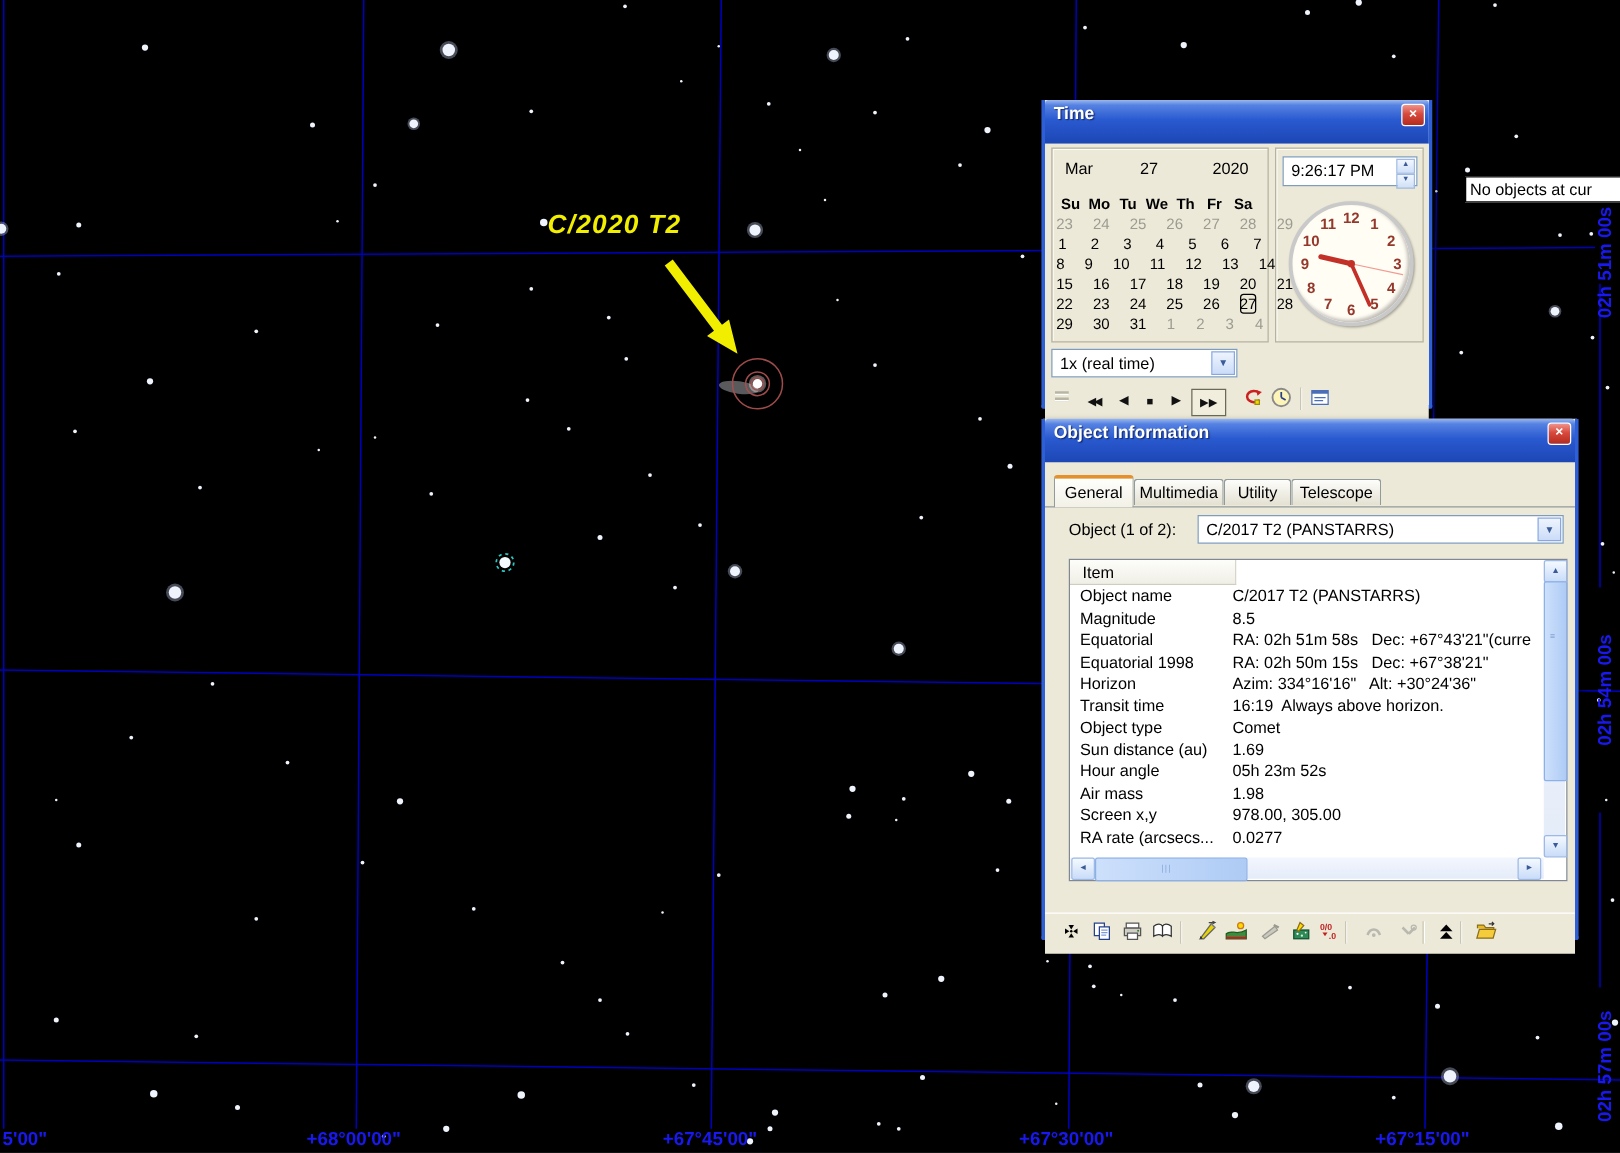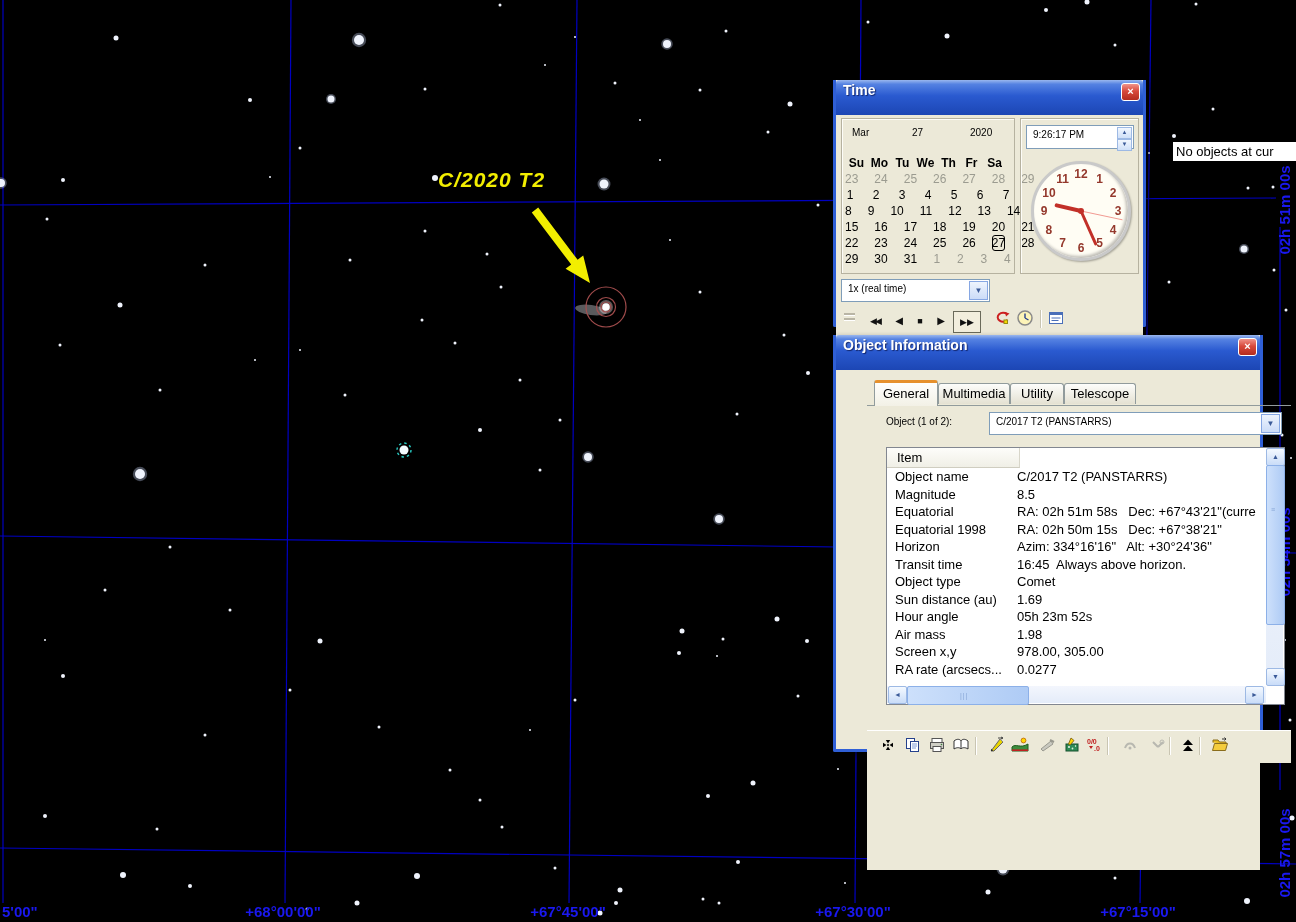--- a/index.html
+++ b/index.html
@@ -19,21 +19,21 @@
        box-shadow:2px 3px 6px rgba(0,0,0,.55);border-radius:0 0 2px 2px;}
   .titlebar{position:relative;height:35px;background:linear-gradient(180deg,#9ab7ee 0%,#5582e2 12%,#2a5ad0 45%,#1c46b4 100%);
             border-radius:3px 3px 0 0;}
   .tb-text{position:absolute;left:7px;top:2px;color:#fff;font-weight:bold;font-size:14px;
            text-shadow:1px 1px 1px rgba(0,0,40,.6);}
   .closebtn{position:absolute;right:3px;top:3px;width:17px;height:16px;border:1px solid #fff;border-radius:3px;
             background:linear-gradient(180deg,#f0938a 0%,#d8493c 45%,#b42c1e 100%);color:#fff;font-size:11px;
             font-weight:bold;text-align:center;line-height:15px;cursor:default;}
   .client{position:relative;background:#ece9d8;}
   .panel{position:absolute;border:1px solid #b6b2a0;box-shadow:inset 1px 1px 0 #fdfdf8;}
-  .txt13{font-size:10px;color:#000;}
+  .txt13{font-size:13px;color:#000;}
   
   #cal-grid{position:absolute;left:3px;top:52px;width:166px;}
   .cal-row{display:flex;gap:16px;}
   .cal-cell{width:23px;height:16px;line-height:16px;text-align:center;font-size:12px;color:#000;}
   .cal-cell.muted{color:#9b9b90;}
   .cal-cell.sel{outline:1px solid #000;border-radius:3px;outline-offset:-1px;}
   .dayname{width:23px;height:14px;text-align:center;font-size:12px;font-weight:bold;}
   
   .textbox{position:absolute;background:#fff;border:1px solid #7f9db9;}
   .spincol{position:absolute;right:1px;top:1px;width:15px;}
@@ -384,21 +384,21 @@
             <path d="M4.5,9 h9 M4.5,11.5 h7" stroke="#4a6fb8"></path>
           </svg></span>
     </div>
   </div>
 
   <div class="win" id="obj-win" style="left:833px;top:335px;width:424px;height:414px;">
     <div class="titlebar">
       <span class="tb-text">Object Information</span>
       <div class="closebtn">×</div>
     </div>
-    <div class="client" style="height:500px;margin-left:31px;">
+    <div class="client" style="height:392px;">
       <div id="tabs">
           <div class="tab active" style="left: 7px; top: 10px; width: 62px; height: 23px; line-height: 21px;">General</div>
           <div class="tab" style="left: 71px; top: 13px; width: 70px; height: 20px; line-height: 20px;">Multimedia</div>
           <div class="tab" style="left: 143px; top: 13px; width: 52px; height: 20px; line-height: 20px;">Utility</div>
           <div class="tab" style="left: 197px; top: 13px; width: 70px; height: 20px; line-height: 20px;">Telescope</div>
         </div>
       <div style="position:absolute;left:0;top:35px;width:424px;height:1px;background:#919b9c;"></div>
       <span class="txt13" style="position:absolute;left:19px;top:46px;">Object (1 of 2):</span>
       <div class="textbox" style="left:122px;top:42px;width:291px;height:21px;">
         <span class="txt13" style="position:absolute;left:6px;top:3px;white-space:nowrap;">C/2017 T2 (PANSTARRS)</span>
@@ -410,21 +410,21 @@
           <div class="trow-value" style="left: 130px; top: 21px; width: 248px;">C/2017 T2 (PANSTARRS)</div>
           <div class="trow-item" style="left: 8px; top: 38.5px; width: 116px;">Magnitude</div>
           <div class="trow-value" style="left: 130px; top: 38.5px; width: 248px;">8.5</div>
           <div class="trow-item" style="left: 8px; top: 56px; width: 116px;">Equatorial</div>
           <div class="trow-value" style="left: 130px; top: 56px; width: 248px;">RA: 02h 51m 58s   Dec: +67°43'21"(curre</div>
           <div class="trow-item" style="left: 8px; top: 73.5px; width: 116px;">Equatorial 1998</div>
           <div class="trow-value" style="left: 130px; top: 73.5px; width: 248px;">RA: 02h 50m 15s   Dec: +67°38'21"</div>
           <div class="trow-item" style="left: 8px; top: 91px; width: 116px;">Horizon</div>
           <div class="trow-value" style="left: 130px; top: 91px; width: 248px;">Azim: 334°16'16"   Alt: +30°24'36"</div>
           <div class="trow-item" style="left: 8px; top: 108.5px; width: 116px;">Transit time</div>
-          <div class="trow-value" style="left: 130px; top: 108.5px; width: 248px;">16:45  Always above horizon.</div>
+          <div class="trow-value" style="left: 130px; top: 108.5px; width: 248px;">16:19  Always above horizon.</div>
           <div class="trow-item" style="left: 8px; top: 126px; width: 116px;">Object type</div>
           <div class="trow-value" style="left: 130px; top: 126px; width: 248px;">Comet</div>
           <div class="trow-item" style="left: 8px; top: 143.5px; width: 116px;">Sun distance (au)</div>
           <div class="trow-value" style="left: 130px; top: 143.5px; width: 248px;">1.69</div>
           <div class="trow-item" style="left: 8px; top: 161px; width: 116px;">Hour angle</div>
           <div class="trow-value" style="left: 130px; top: 161px; width: 248px;">05h 23m 52s</div>
           <div class="trow-item" style="left: 8px; top: 178.5px; width: 116px;">Air mass</div>
           <div class="trow-value" style="left: 130px; top: 178.5px; width: 248px;">1.98</div>
           <div class="trow-item" style="left: 8px; top: 196px; width: 116px;">Screen x,y</div>
           <div class="trow-value" style="left: 130px; top: 196px; width: 248px;">978.00, 305.00</div>

